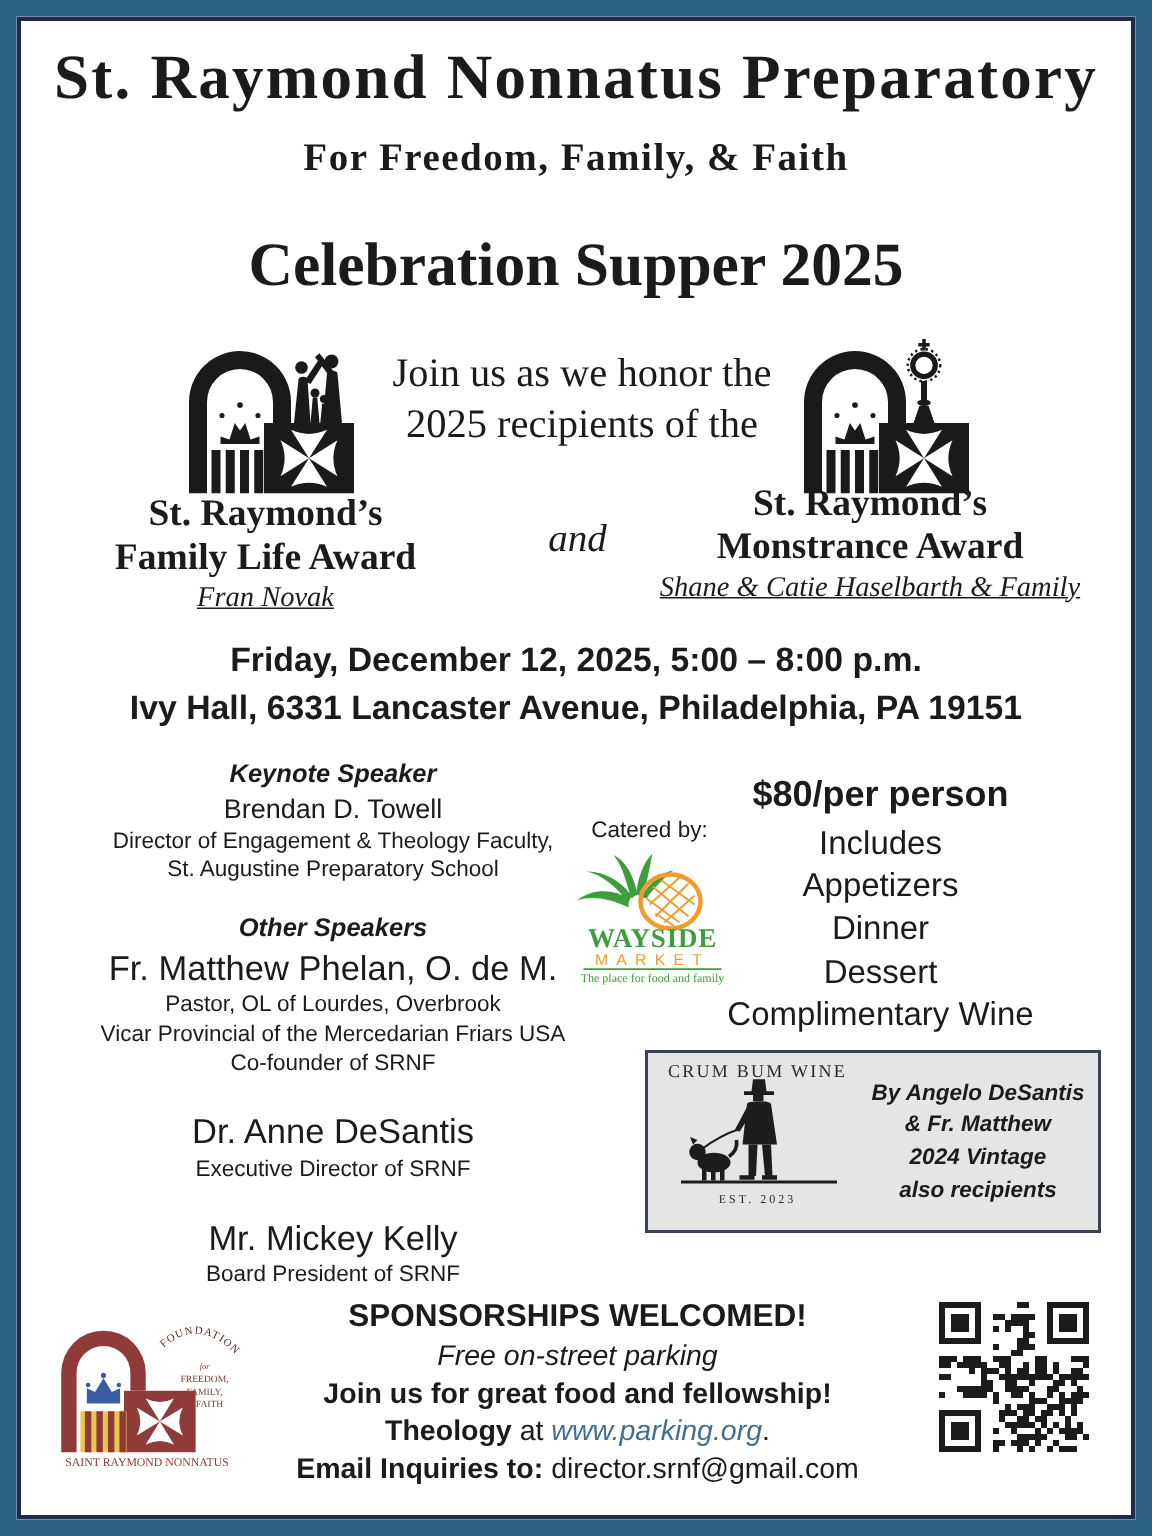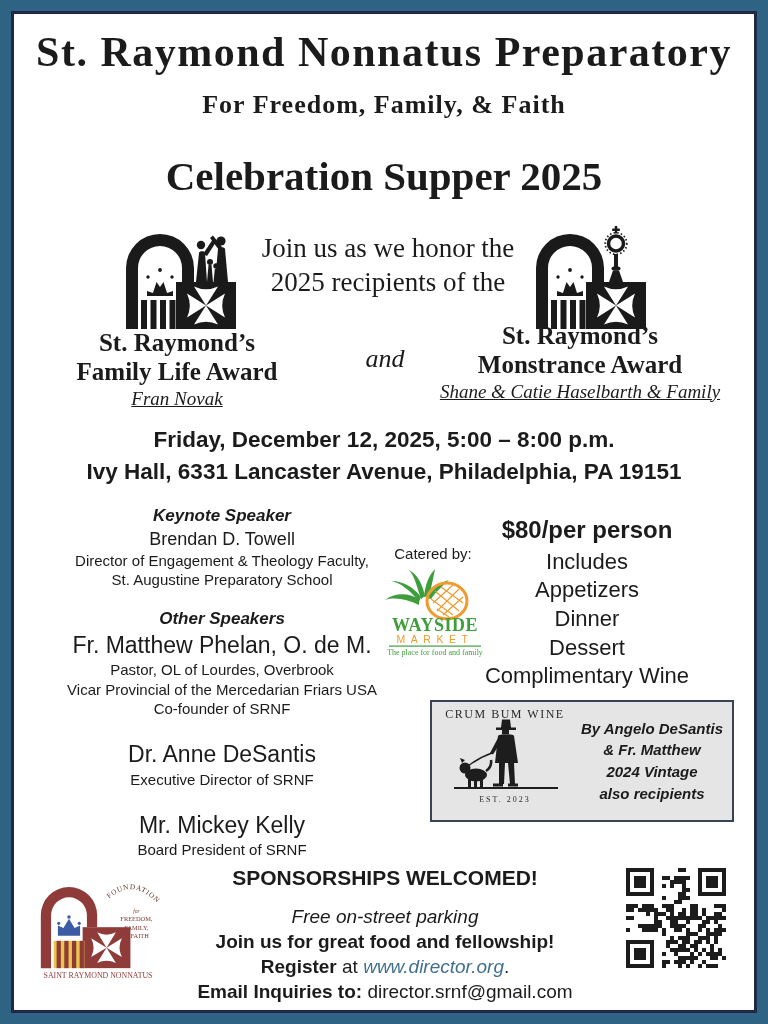--- a/index.html
+++ b/index.html
@@ -29,21 +29,21 @@
   .catered-label{left:369px;top:531px;width:100px;font-size:15px;}
   .wayside{left:369px;top:551px;}
   .pricing{left:437px;top:502px;width:272px;}
   .price{font-weight:bold;font-size:24px;line-height:1.2;margin-bottom:3px;}
   .p-item{font-size:22px;line-height:1.3;}
   .winebox{left:416px;top:686px;width:300px;height:118px;border:2px solid #394258;display:flex;align-items:center;background:#e5e5e5;}
   .wine-text{flex:1;font-size:15px;font-weight:700;font-style:italic;line-height:1.45;text-align:center;padding-right:6px;}
   .f-logo{left:20px;top:850px;}
   .f-text{left:161px;top:852px;width:420px;}
   .f-spons{font-weight:bold;font-size:21px;}
-  .f-park{font-style:italic;font-size:19px;margin-top:14px;line-height:1.32;text-align:center;}
+  .f-park{font-style:italic;font-size:19px;margin-top:2px;line-height:1.32;text-align:center;}
   .f-join{font-weight:bold;font-size:19px;line-height:1.32;}
   .f-line{font-size:19px;line-height:1.32;}
   .f-link{color:#41708f;font-style:italic;text-decoration:none;}
   .qr{left:612px;top:854px;width:100px;height:100px;}
   b{font-weight:bold;}
 </style>
 </head>
 <body>
 
 <div class="page">
@@ -260,21 +260,21 @@
         <path d="M0,0 L-11,-18 Q0,-12.5 11,-18 Z" transform="rotate(270)"></path>
       </g>
       <text x="75" y="133" text-anchor="middle" font-size="9.2" fill="#8e3b3a" font-family="Liberation Serif,serif">SAINT RAYMOND NONNATUS</text>
     </svg>
   </div>
 
   <div class="abs c f-text">
     <div class="f-spons">SPONSORSHIPS WELCOMED!</div>
     <div class="f-park">Free on-street parking</div>
     <div class="f-join">Join us for great food and fellowship!</div>
-    <div class="f-line"><b>Register</b><span> at </span><a href="#" class="f-link">www.director.org</a><span>.</span></div>
+    <div class="f-line"><b>Theology</b><span> at </span><a href="#" class="f-link">www.parking.org</a><span>.</span></div>
     <div class="f-line"><b>Email Inquiries to:</b><span> director.srnf@gmail.com</span></div>
   </div>
 
   <div class="abs qr">
     <svg width="100" height="100" viewBox="0 0 25 25" shape-rendering="crispEdges" aria-hidden="true">
       <rect width="25" height="25" fill="#ffffff"></rect>
       <g fill="#1c1c1c">
         <path d="M0,0h7v7h-7z M18,0h7v7h-7z M0,18h7v7h-7z"></path>
         <path fill="#ffffff" d="M1,1h5v5h-5z M19,1h5v5h-5z M1,19h5v5h-5z"></path>
         <path d="M2,2h3v3h-3z M20,2h3v3h-3z M2,20h3v3h-3z"></path>

